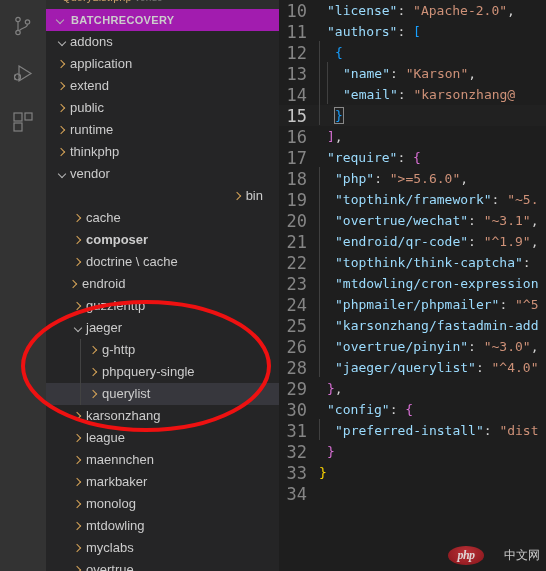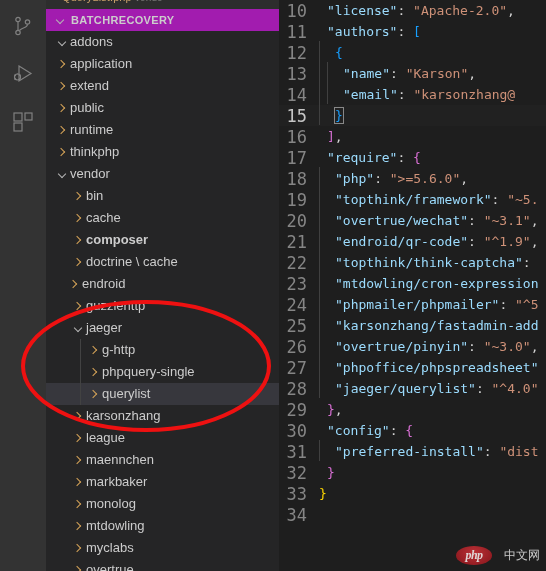--- a/index.html
+++ b/index.html
@@ -123,21 +123,21 @@
   
   #annotation {
     position: absolute; left: 0; top: 0;
     width: 546px; height: 571px;
     pointer-events: none;
   }
 
   
   #watermark {
     position: absolute; right: 6px; bottom: 6px;
-    display: flex; align-items: center; gap: 12px;
+    display: flex; align-items: center; gap: 20px;
     opacity: .92;
   }
   .php-badge {
     width: 36px; height: 19px; border-radius: 50%;
     background: radial-gradient(ellipse at 50% 35%, #c9333a 0%, #9c1c22 75%, #7c1216 100%);
     display: flex; align-items: center; justify-content: center;
     font-family: "Liberation Serif", serif;
     font-style: italic; font-weight: bold;
     font-size: 12px; color: #f0e4e4;
     letter-spacing: -.5px;
@@ -229,21 +229,21 @@
             <span class="label">thinkphp</span>
           </div>
         </div>
         <div class="row">
           <div class="row-inner" style="padding-left: 8px;">
             <span class="chev"></span>
             <span class="label">vendor</span>
           </div>
         </div>
         <div class="row">
-          <div class="row-inner" style="padding-left: 24px;">
+          <div class="row-inner" style="padding-left: 24px; justify-content: flex-end;">
             <span class="chev collapsed amber"></span>
             <span class="label">bin</span>
           </div>
         </div>
         <div class="row">
           <div class="row-inner" style="padding-left: 24px;">
             <span class="chev collapsed amber"></span>
             <span class="label">cache</span>
           </div>
         </div>
@@ -360,21 +360,20 @@
       <div class="code-line"><div class="gutter">17</div><div class="code-text"><span class="ind">&nbsp;&nbsp;&nbsp;&nbsp;</span><span class="k">"require"</span><span class="p">: </span><span class="br2">{</span></div></div>
       <div class="code-line"><div class="gutter">18</div><div class="code-text"><span class="ind g">&nbsp;&nbsp;&nbsp;&nbsp;</span><span class="ind">&nbsp;&nbsp;&nbsp;&nbsp;</span><span class="k">"php"</span><span class="p">: </span><span class="s">"&gt;=5.6.0"</span><span class="p">,</span></div></div>
       <div class="code-line"><div class="gutter">19</div><div class="code-text"><span class="ind g">&nbsp;&nbsp;&nbsp;&nbsp;</span><span class="ind">&nbsp;&nbsp;&nbsp;&nbsp;</span><span class="k">"topthink/framework"</span><span class="p">: </span><span class="s">"~5.</span></div></div>
       <div class="code-line"><div class="gutter">20</div><div class="code-text"><span class="ind g">&nbsp;&nbsp;&nbsp;&nbsp;</span><span class="ind">&nbsp;&nbsp;&nbsp;&nbsp;</span><span class="k">"overtrue/wechat"</span><span class="p">: </span><span class="s">"~3.1"</span><span class="p">,</span></div></div>
       <div class="code-line"><div class="gutter">21</div><div class="code-text"><span class="ind g">&nbsp;&nbsp;&nbsp;&nbsp;</span><span class="ind">&nbsp;&nbsp;&nbsp;&nbsp;</span><span class="k">"endroid/qr-code"</span><span class="p">: </span><span class="s">"^1.9"</span><span class="p">,</span></div></div>
       <div class="code-line"><div class="gutter">22</div><div class="code-text"><span class="ind g">&nbsp;&nbsp;&nbsp;&nbsp;</span><span class="ind">&nbsp;&nbsp;&nbsp;&nbsp;</span><span class="k">"topthink/think-captcha"</span><span class="p">: </span></div></div>
       <div class="code-line"><div class="gutter">23</div><div class="code-text"><span class="ind g">&nbsp;&nbsp;&nbsp;&nbsp;</span><span class="ind">&nbsp;&nbsp;&nbsp;&nbsp;</span><span class="k">"mtdowling/cron-expression</span></div></div>
       <div class="code-line"><div class="gutter">24</div><div class="code-text"><span class="ind g">&nbsp;&nbsp;&nbsp;&nbsp;</span><span class="ind">&nbsp;&nbsp;&nbsp;&nbsp;</span><span class="k">"phpmailer/phpmailer"</span><span class="p">: </span><span class="s">"^5</span></div></div>
       <div class="code-line"><div class="gutter">25</div><div class="code-text"><span class="ind g">&nbsp;&nbsp;&nbsp;&nbsp;</span><span class="ind">&nbsp;&nbsp;&nbsp;&nbsp;</span><span class="k">"karsonzhang/fastadmin-add</span></div></div>
       <div class="code-line"><div class="gutter">26</div><div class="code-text"><span class="ind g">&nbsp;&nbsp;&nbsp;&nbsp;</span><span class="ind">&nbsp;&nbsp;&nbsp;&nbsp;</span><span class="k">"overtrue/pinyin"</span><span class="p">: </span><span class="s">"~3.0"</span><span class="p">,</span></div></div>
-      <div class="code-line"><div class="gutter">27</div><div class="code-text"><span class="ind g">&nbsp;&nbsp;&nbsp;&nbsp;</span><span class="ind">&nbsp;&nbsp;&nbsp;&nbsp;</span><span class="k">"phpoffice/phpspreadsheet"</span></div></div>
       <div class="code-line"><div class="gutter">28</div><div class="code-text"><span class="ind g">&nbsp;&nbsp;&nbsp;&nbsp;</span><span class="ind">&nbsp;&nbsp;&nbsp;&nbsp;</span><span class="k">"jaeger/querylist"</span><span class="p">: </span><span class="s">"^4.0"</span></div></div>
       <div class="code-line"><div class="gutter">29</div><div class="code-text"><span class="ind">&nbsp;&nbsp;&nbsp;&nbsp;</span><span class="br2">}</span><span class="p">,</span></div></div>
       <div class="code-line"><div class="gutter">30</div><div class="code-text"><span class="ind">&nbsp;&nbsp;&nbsp;&nbsp;</span><span class="k">"config"</span><span class="p">: </span><span class="br2">{</span></div></div>
       <div class="code-line"><div class="gutter">31</div><div class="code-text"><span class="ind g">&nbsp;&nbsp;&nbsp;&nbsp;</span><span class="ind">&nbsp;&nbsp;&nbsp;&nbsp;</span><span class="k">"preferred-install"</span><span class="p">: </span><span class="s">"dist</span></div></div>
       <div class="code-line"><div class="gutter">32</div><div class="code-text"><span class="ind">&nbsp;&nbsp;&nbsp;&nbsp;</span><span class="br2">}</span></div></div>
       <div class="code-line"><div class="gutter">33</div><div class="code-text"><span class="br1">}</span></div></div>
       <div class="code-line"><div class="gutter">34</div><div class="code-text"></div></div>
     </div>
 
   <svg id="annotation" viewBox="0 0 546 571">

